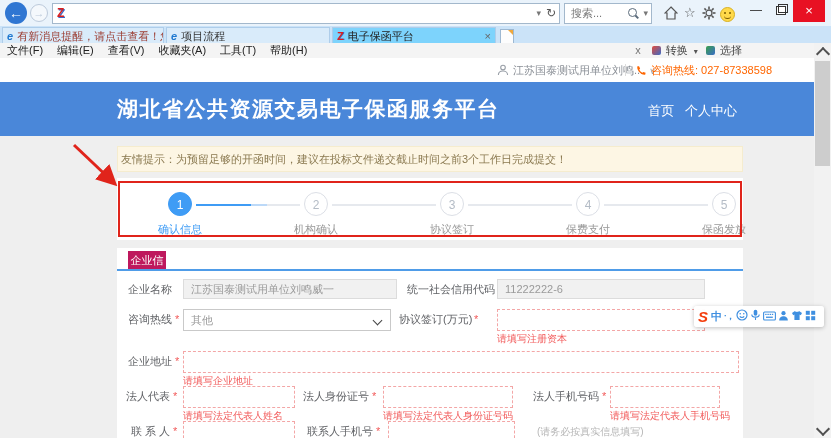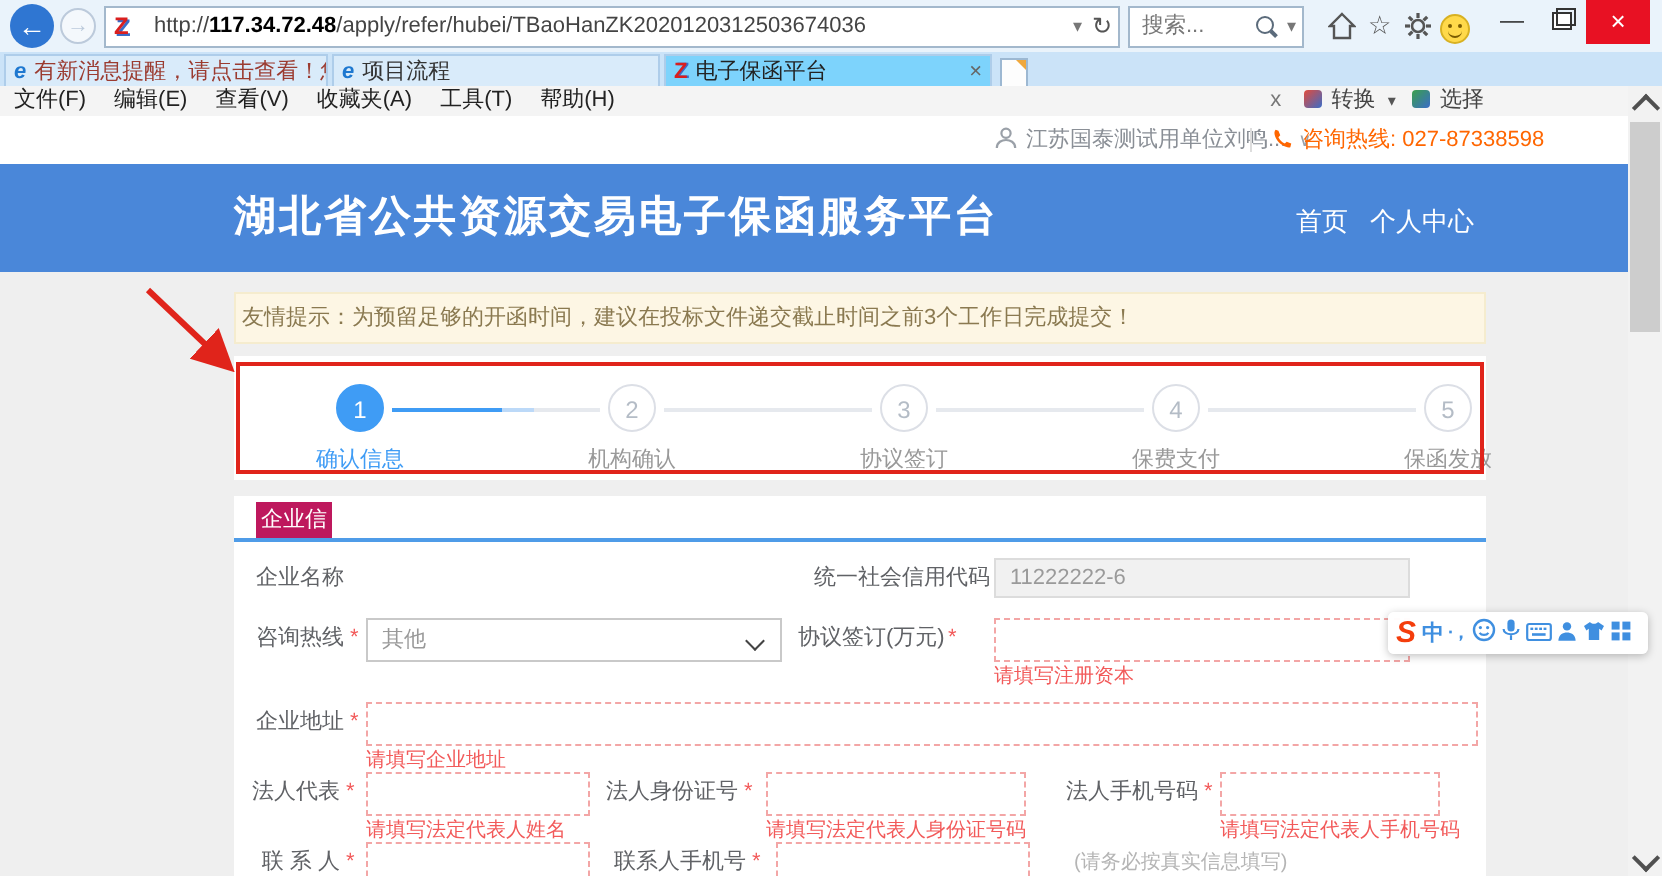--- a/index.html
+++ b/index.html
@@ -124,21 +124,20 @@
   #annot{left:0;top:0;width:831px;height:438px;pointer-events:none;z-index:70;}
 </style>
 </head>
 <body>
 
 <div id="titlebar" class="abs">
   <div id="btn-back" class="abs navbtn">←</div>
   <div id="btn-fwd" class="abs navbtn">→</div>
   <div id="addressbar" class="abs">
     <span id="favicon" class="abs">Z</span>
-    <span id="urltext" class="abs"><span>http://</span><b>117.34.72.48</b><span>/apply/refer/hubei/TBaoHanZK2020120312503674036</span></span>
     <span id="addr-drop" class="abs">▾</span>
     <span id="addr-refresh" class="abs">↻</span>
   </div>
   <div id="searchbox" class="abs">
     <span id="searchtext" class="abs">搜索...</span>
     <span class="abs mag"></span>
     <span id="search-drop" class="abs">▾</span>
   </div>
   <span class="abs tb-icon" id="icon-home">
     <svg width="14" height="14" viewBox="0 0 14 14">
@@ -248,20 +247,21 @@
     <div class="abs step-label" style="left:431px;">保费支付</div>
     <div class="abs step-label" style="left:567px;">保函发放</div>
   </div>
 
   <div id="formcard" class="abs">
     <div id="form-tab" class="abs">企业信息</div>
     <div id="tab-underline" class="abs"></div>
 
     <div class="abs frow" style="top:31px;">
       <span class="abs flabel" style="left:0;width:55px;">企业名称</span>
+      <span class="abs inp disabled" style="left:66px;width:214px;">江苏国泰测试用单位刘鸣威一</span>
       <span class="abs flabel" style="left:290px;width:80px;">统一社会信用代码</span>
       <span class="abs inp disabled" style="left:380px;width:208px;">11222222-6</span>
     </div>
 
     <div class="abs frow" style="top:61px;">
       <span class="abs flabel" style="left:0;width:55px;">咨询热线</span>
       <span class="abs req" style="left:58px;">*</span>
       <span class="abs sel" style="left:66px;width:208px;"><span>其他</span><span class="chevdn"></span></span>
       <span class="abs flabel" style="left:282px;width:72px;">协议签订(万元)</span>
       <span class="abs req" style="left:357px;">*</span>

